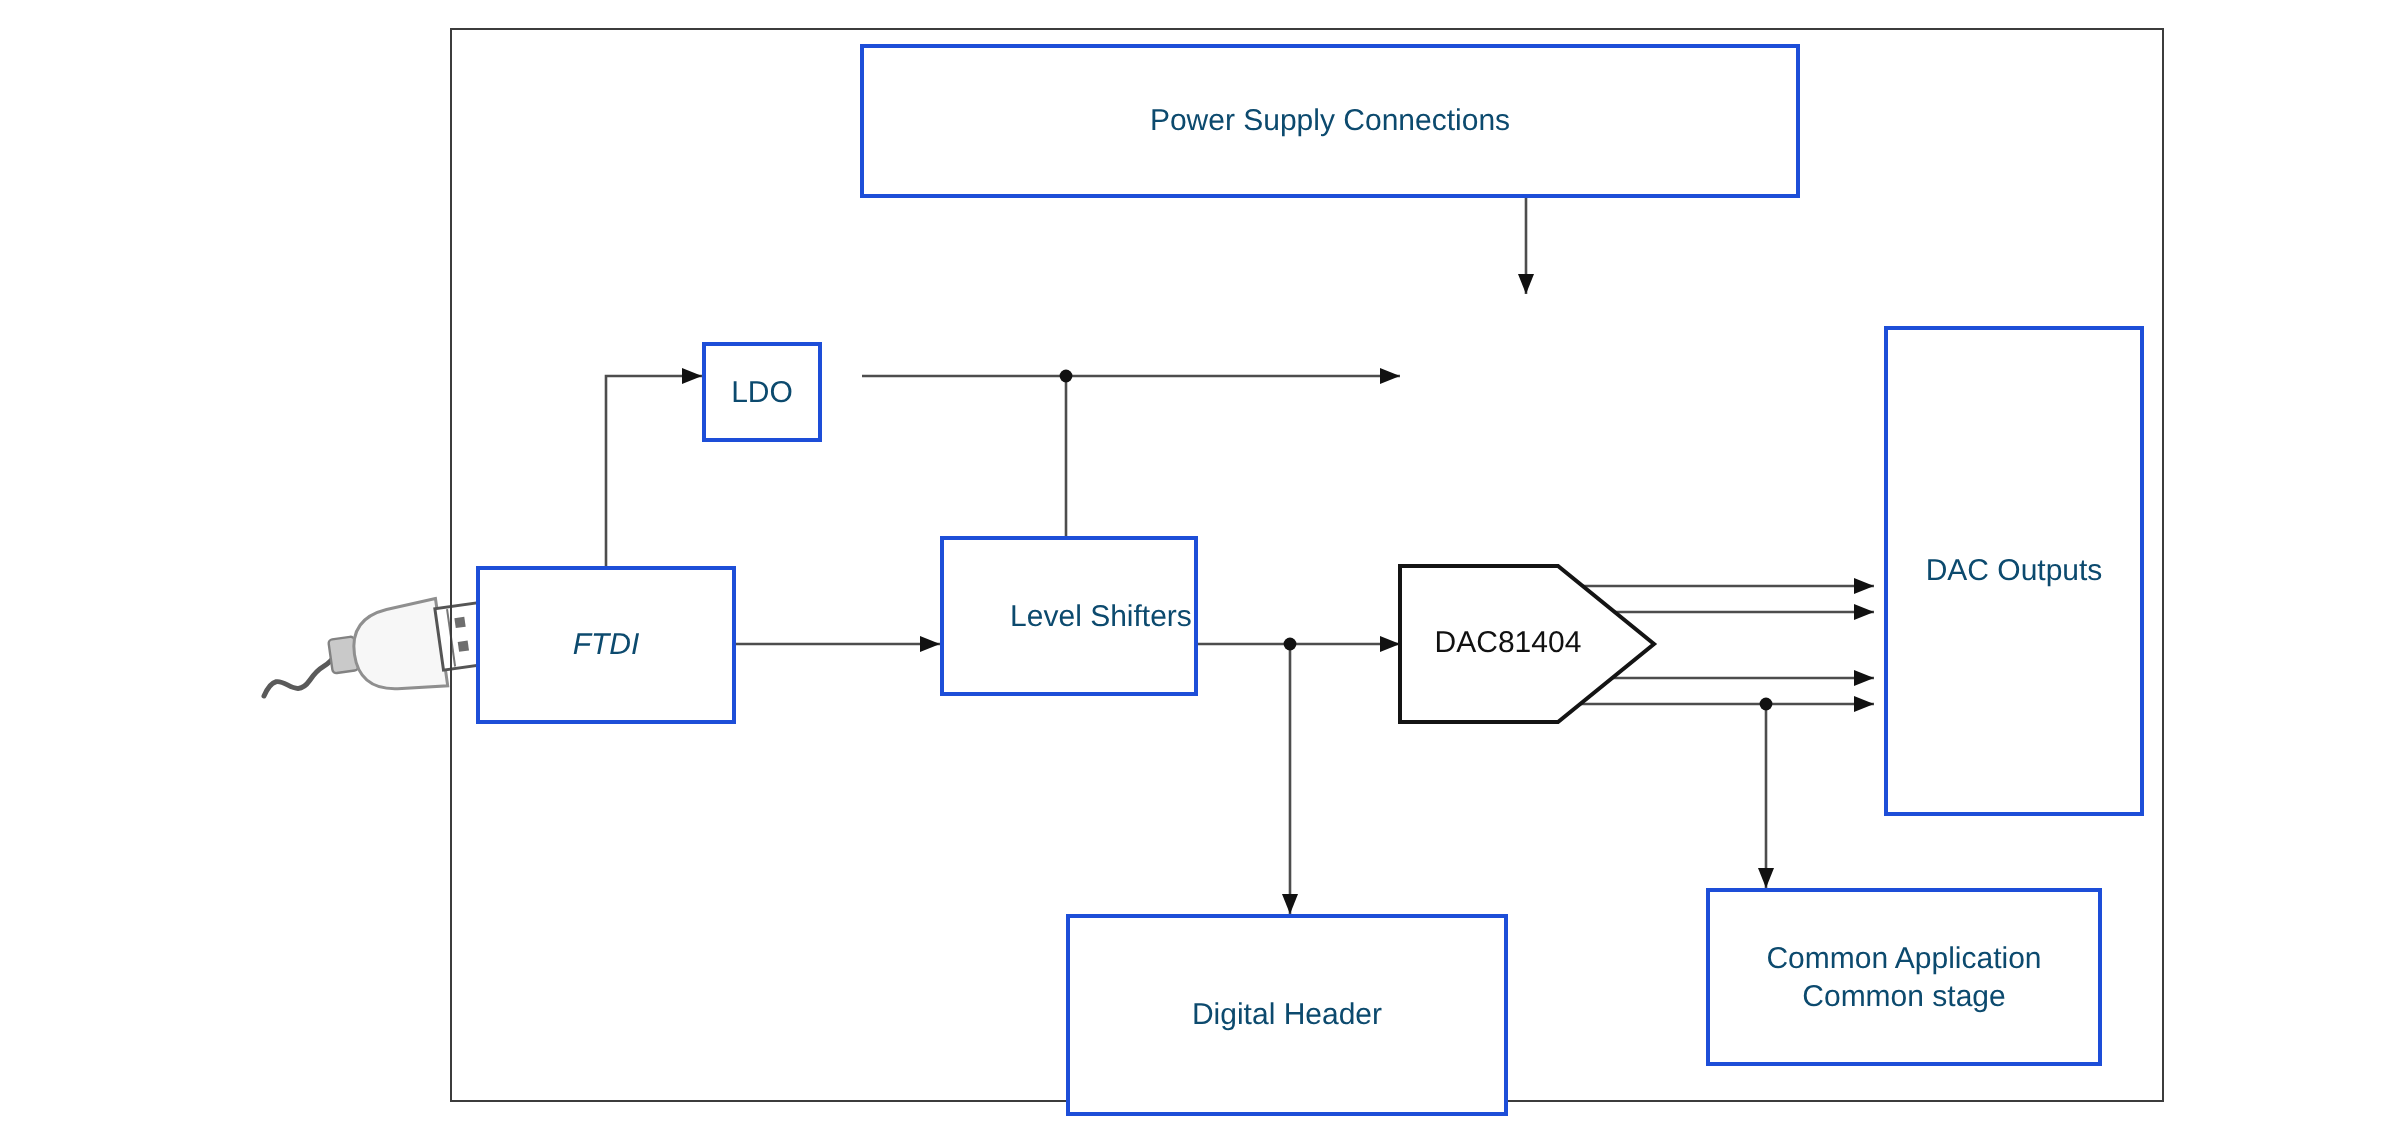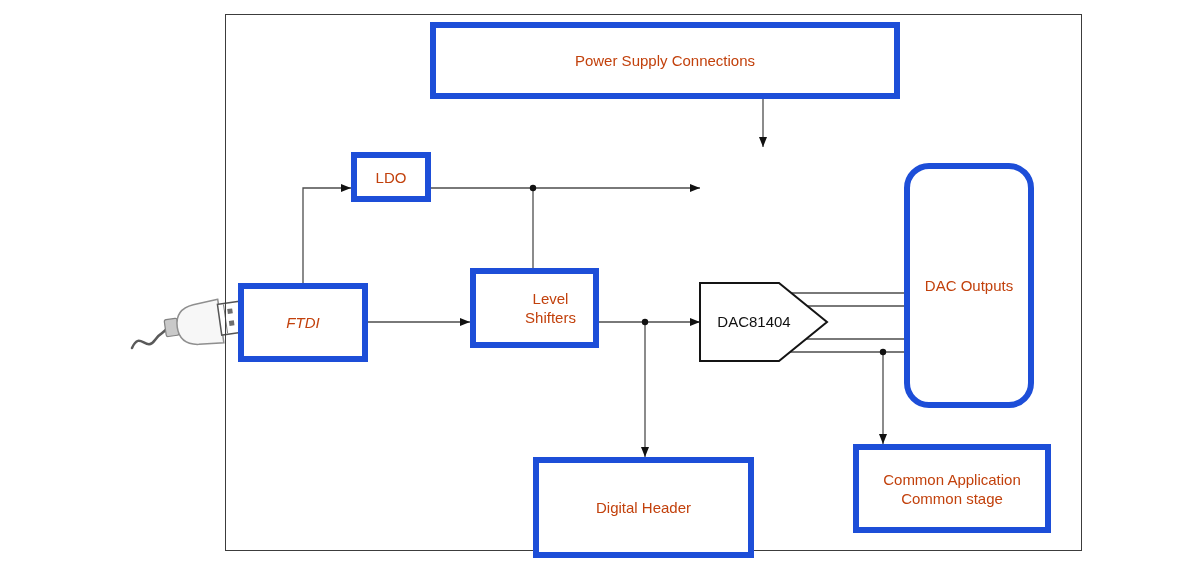--- a/index.html
+++ b/index.html
@@ -30,49 +30,49 @@
     height: 537px;
     border: 1px solid #3c3c3c;
     box-sizing: border-box;
     background: transparent;
     pointer-events: none;
   }
   .node {
     position: absolute;
     box-sizing: border-box;
     background: #ffffff;
-    border: 6px solid #1d4ed8;
+    border: 2px solid #1d4ed8;
     display: flex;
     flex-direction: column;
     align-items: center;
     justify-content: center;
     text-align: center;
     font-size: 15px;
     line-height: 19px;
-    color: #c2410c;
+    color: #0c4a6e;
   }
   .shape-label {
     position: absolute;
     box-sizing: border-box;
     background: transparent;
     border: none;
     display: flex;
     align-items: center;
     justify-content: center;
     text-align: center;
     font-size: 15px;
     color: #111111;
   }
   
   .n-power  { left: 430px; top: 22px;  width: 470px; height: 77px; }
-  .n-ldo    { left: 351px; top: 152px; width: 80px;  height: 50px; }
+  .n-ldo    { left: 351px; top: 171px; width: 60px;  height: 50px; }
   .n-supply { left: 700px; top: 147px; width: 129px; height: 80px; }
   .n-ftdi   { left: 238px; top: 283px; width: 130px; height: 79px; font-style: italic; }
   .n-level  { left: 470px; top: 268px; width: 129px; height: 80px; padding-left: 32px; }
-  .n-dacout { left: 904px; top: 163px; width: 130px; height: 245px; border-radius: 25px; }
+  .n-dacout { left: 942px; top: 163px; width: 130px; height: 245px; }
   .n-dighdr { left: 533px; top: 457px; width: 221px; height: 101px; }
   .n-common { left: 853px; top: 444px; width: 198px; height: 89px; }
   .n-dacpent{ left: 702px; top: 283px; width: 104px; height: 76px; }
 </style>
 </head>
 <body>
 
 <div class="canvas">
 
   <svg class="wires" viewBox="0 0 1200 564" xmlns="http://www.w3.org/2000/svg">

